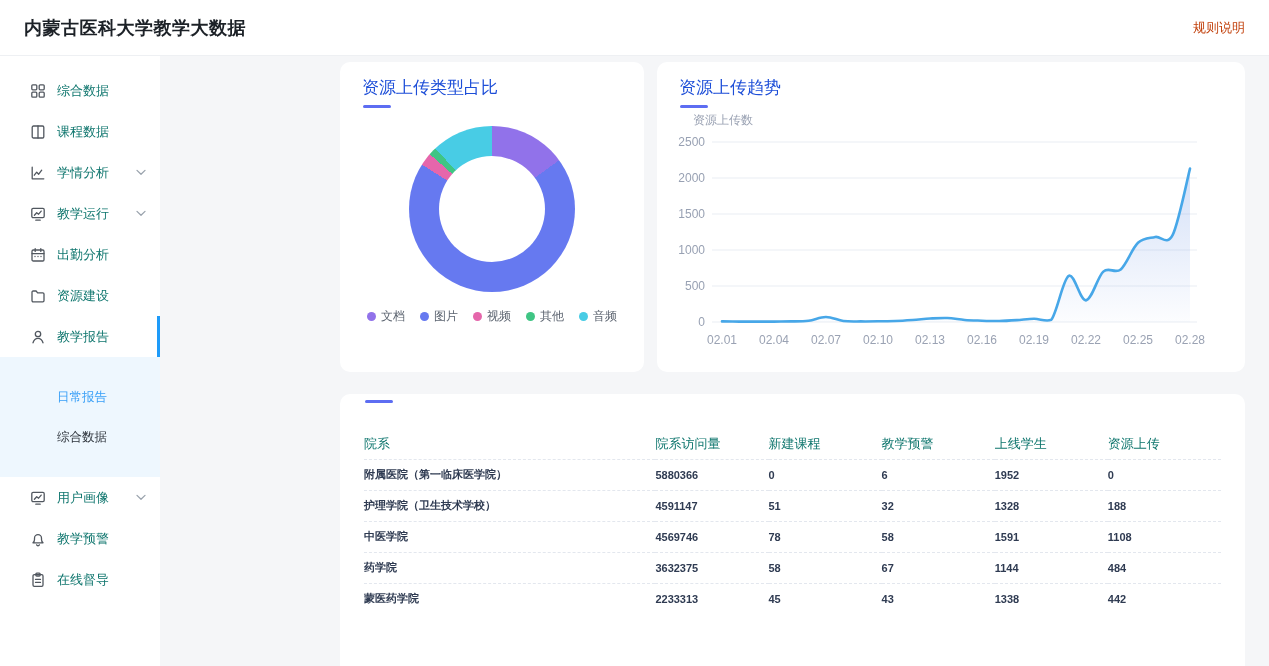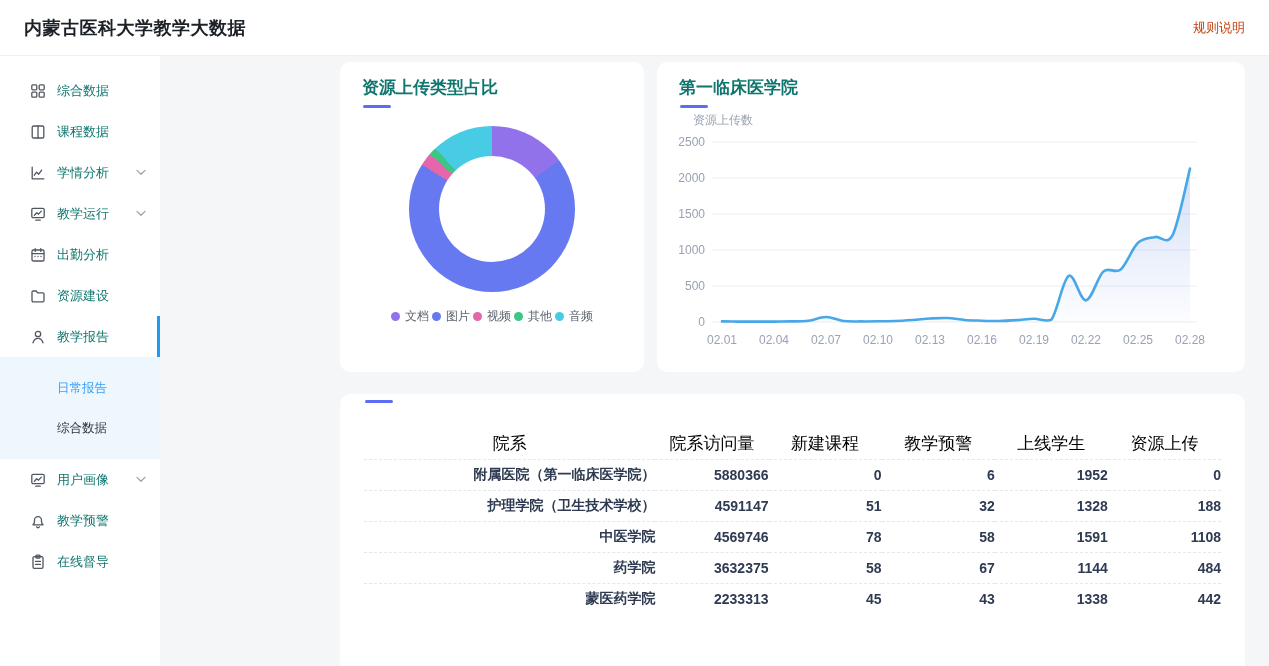--- a/index.html
+++ b/index.html
@@ -18,51 +18,51 @@
   
   .sidebar { position:absolute; left:0; top:56px; width:160px; bottom:0; background:#fff;
     padding-top:14px; z-index:4; }
   .side-item { position:relative; display:flex; align-items:center; height:41px;
     padding:0 14px 0 30px; color:#0f766e; font-size:13px; cursor:pointer; }
   .s-icon { width:16px; height:16px; margin-right:11px; color:#51575f; display:flex; flex:none; }
   .s-icon svg { width:16px; height:16px; }
   .chev { margin-left:auto; color:#9aa3ad; display:flex; }
   .side-item.active::after { content:""; position:absolute; right:0; top:0; bottom:0;
     width:3px; background:#1e9bf9; }
-  .submenu { background:#eef7fe; padding:11px 0; }
+  .submenu { background:#eef7fe; padding:20px 0; }
   .sub-item { height:40px; display:flex; align-items:center; padding-left:57px;
     font-size:12.5px; color:#2e343c; cursor:pointer; }
   .sub-item.active { color:#3aa0f7; }
 
   
   .content { position:absolute; left:160px; top:56px; right:0; bottom:0; background:#f5f6f8; }
   .card { position:absolute; background:#fff; border-radius:10px; }
   #pieCard   { left:180px; top:6px;   width:304px; height:310px; }
   #trendCard { left:497px; top:6px;   width:588px; height:310px; }
   #tableCard { left:180px; top:338px; width:905px; height:430px; }
-  .card-title { font-size:17px; font-weight:700; color:#0f766e; padding:14px 0 0 22px; }
+  .card-title { font-size:17px; font-weight:400; color:#1d4ed8; padding:14px 0 0 22px; }
   .t-underline { width:28px; height:3px; background:#5d6df2; border-radius:2px; margin:6px 0 0 23px; }
   #tableCard .card-title { padding-top:20px; padding-left:24px; }
   #tableCard .t-underline { margin-left:25px; }
 
   
   .donut { position:relative; width:166px; height:166px; border-radius:50%; margin:18px auto 0; }
   .donut::after { content:""; position:absolute; inset:30px; border-radius:50%; background:#fff; }
-  .legend { display:flex; justify-content:center; gap:3px; margin-top:16px;
+  .legend { display:flex; justify-content:center; gap:15px; margin-top:16px;
     font-size:12px; color:#5c6470; }
   .lg-item { display:flex; align-items:center; gap:5px; cursor:pointer; }
   .lg-dot { width:9px; height:9px; border-radius:50%; flex:none; }
 
   
   #trendSvg { display:block; margin-top:0; }
 
   
   .tbl { width:calc(100% - 48px); margin:26px 24px 0; border-collapse:collapse; table-layout:fixed; }
-  .tbl th { font-weight:400; color:#000000; font-size:17px; height:30px; text-align:center; }
-  .tbl td { font-weight:700; color:#2f3b52; font-size:14px; height:31px; text-align:right;
+  .tbl th { font-weight:400; color:#0f766e; font-size:13px; height:30px; text-align:left; }
+  .tbl td { font-weight:700; color:#2f3b52; font-size:11px; height:31px; text-align:left;
     border-top:1px dashed #e3e7ee; }
   .tbl td.name { font-weight:700; }
 </style>
 </head>
 <body>
 
 <div class="header">
   <div class="h-title">内蒙古医科大学教学大数据</div>
   <a class="rules">规则说明</a>
 </div>
@@ -208,21 +208,21 @@
           <span>其他</span>
         </span>
         <span class="lg-item">
           <span class="lg-dot" style="background: rgb(72, 204, 229);"></span>
           <span>音频</span>
         </span>
       </div>
   </div>
 
   <div class="card" id="trendCard">
-    <div class="card-title">第一临床医学院</div>
+    <div class="card-title">资源上传趋势</div>
     <div class="t-underline"></div>
     <svg id="trendSvg" width="588" height="252" viewBox="0 0 588 252">
         <defs>
           <linearGradient id="gA" x1="0" y1="0" x2="0" y2="1">
   <stop offset="0%" stop-color="rgba(110,150,230,0.30)"></stop>
   <stop offset="100%" stop-color="rgba(110,150,230,0.02)"></stop>
           </linearGradient>
         </defs>
         <text x="36" y="16" font-size="12" fill="#9aa2b3">资源上传数</text>
         <line x1="55" y1="34" x2="540" y2="34" stroke="#e9edf3" stroke-width="1"></line>

